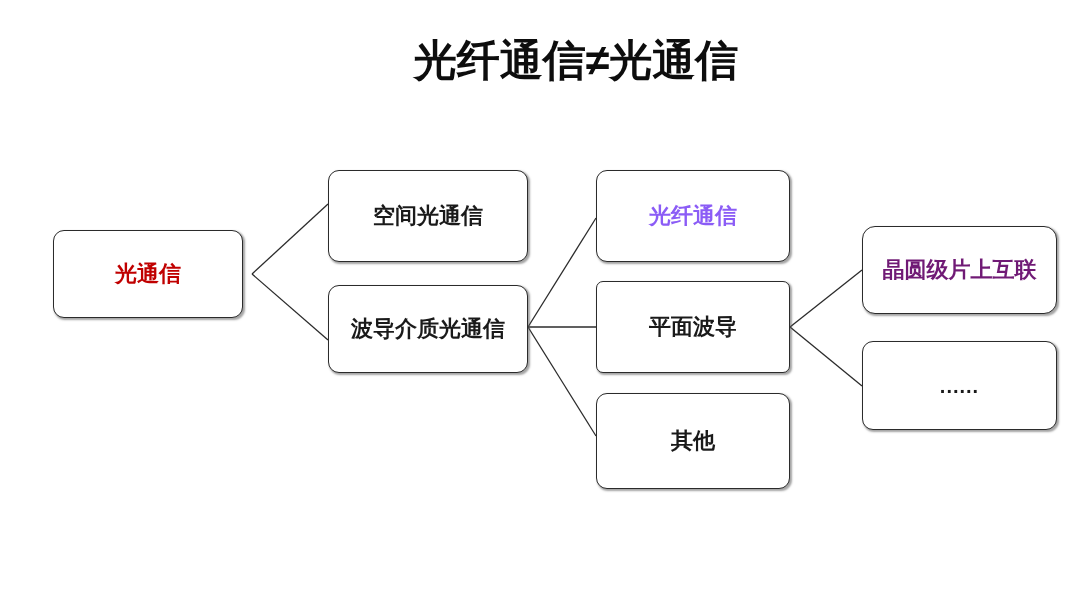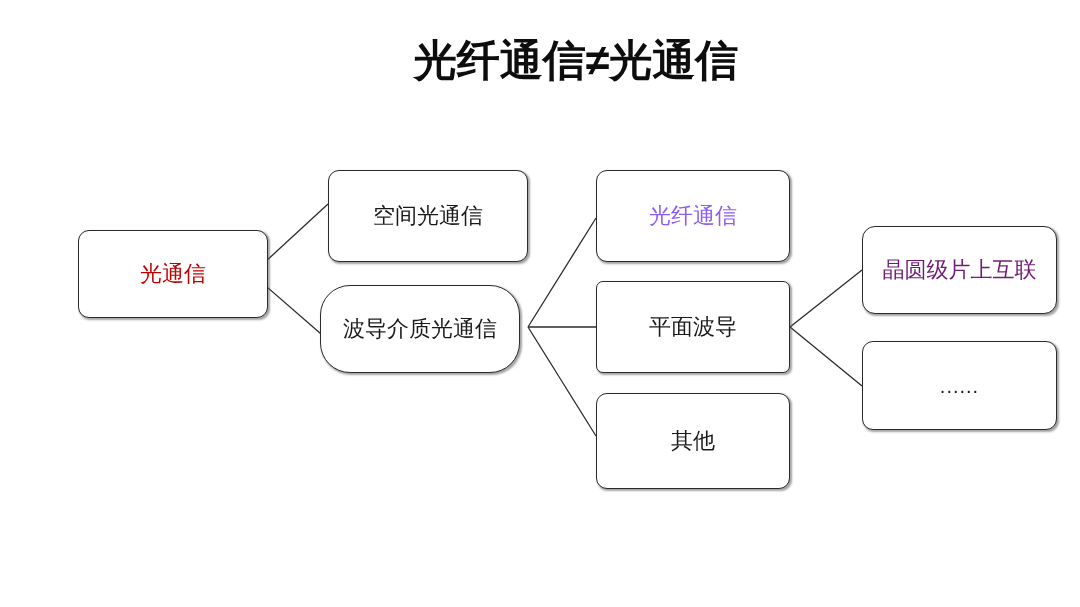--- a/index.html
+++ b/index.html
@@ -53,20 +53,21 @@
     border-radius: 11px;
     display: flex;
     align-items: center;
     justify-content: center;
     text-align: center;
     font-size: 22px;
     color: #1a1a1a;
     box-shadow: 1.5px 1.5px 2px rgba(90,90,90,0.55);
     line-height: 1.2;
     padding: 2px 6px;
+    font-weight: bold;
   }
   .node.accent {
     color: #c00000;
   }
   .node .label {
     display: block;
     white-space: nowrap;
   }
   .node.dots .label {
     letter-spacing: 1px;
@@ -86,27 +87,27 @@
         <line x1="216" y1="274" x2="292" y2="340"></line>
         <line x1="492" y1="327" x2="560" y2="218"></line>
         <line x1="492" y1="327" x2="560" y2="327"></line>
         <line x1="492" y1="327" x2="560" y2="436"></line>
         <line x1="754" y1="327" x2="826" y2="270"></line>
         <line x1="754" y1="327" x2="826" y2="386"></line>
       </g>
   </svg>
 
   <div id="node-layer">
-      <div class="node accent" style="left: 42px; top: 230px; width: 190px; height: 88px; color: rgb(192, 0, 0);">
+      <div class="node accent" style="left: 17px; top: 230px; width: 190px; height: 88px; color: rgb(192, 0, 0);">
         <span class="label">光通信</span>
       </div>
       <div class="node" style="left: 292px; top: 170px; width: 200px; height: 92px; color: rgb(26, 26, 26);">
         <span class="label">空间光通信</span>
       </div>
-      <div class="node" style="left: 284px; top: 285px; width: 200px; height: 88px; color: rgb(26, 26, 26); border-radius: 30px;">
+      <div class="node" style="left: 292px; top: 285px; width: 200px; height: 88px; color: rgb(26, 26, 26);">
         <span class="label">波导介质光通信</span>
       </div>
       <div class="node accent" style="left: 560px; top: 170px; width: 194px; height: 92px; color: #8b5cf6;">
         <span class="label">光纤通信</span>
       </div>
       <div class="node" style="left: 560px; top: 281px; width: 194px; height: 92px; color: rgb(26, 26, 26); border-radius: 7px;">
         <span class="label">平面波导</span>
       </div>
       <div class="node" style="left: 560px; top: 393px; width: 194px; height: 96px; color: rgb(26, 26, 26);">
         <span class="label">其他</span>

